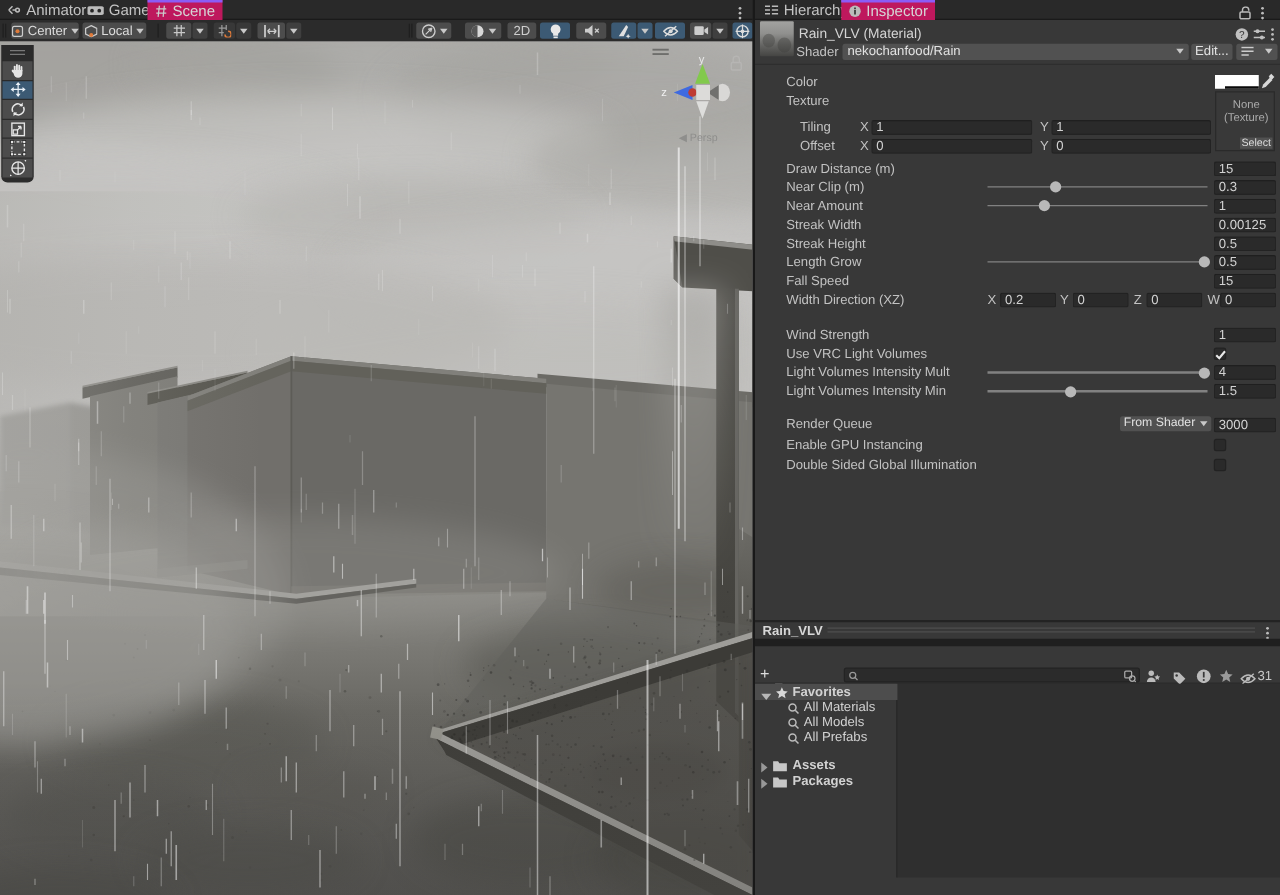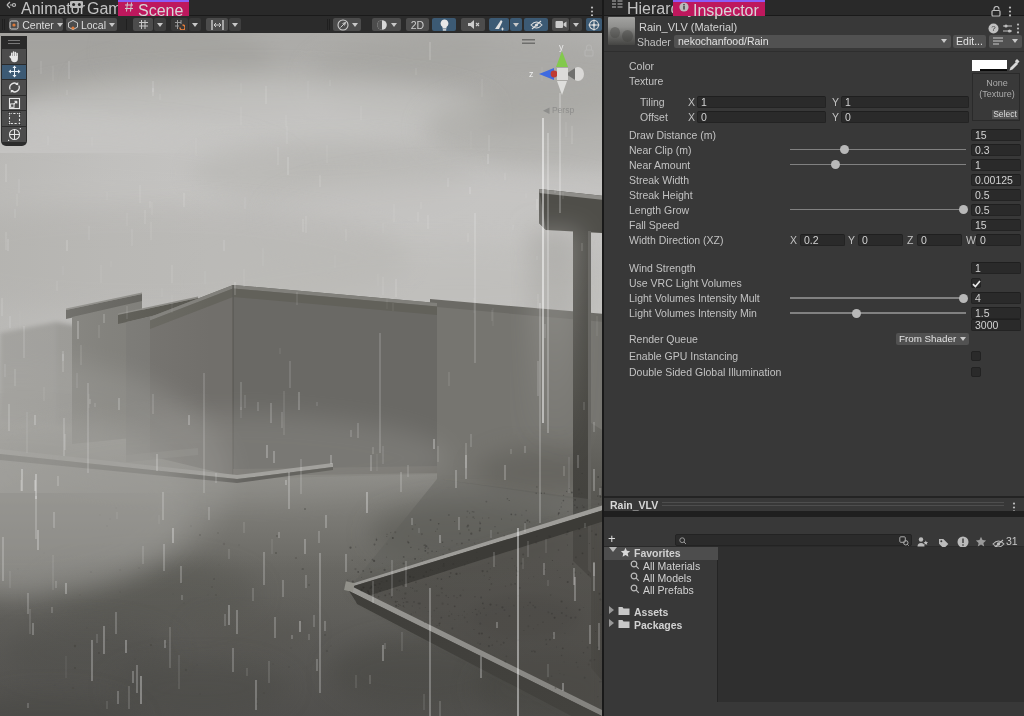--- a/index.html
+++ b/index.html
@@ -1,29 +1,29 @@
 <!DOCTYPE html>
 <html><head><meta charset="utf-8"><style>
 *{margin:0;padding:0;box-sizing:border-box}
 body{width:1024px;height:716px;overflow:hidden;background:#383838;font-family:"Liberation Sans",sans-serif;position:relative}
 .ab{position:absolute}
 .tabbar{background:#292929}
-.tab{position:absolute;top:0;height:16px;display:flex;align-items:flex-start;gap:4px;padding:0 6px;color:#c3c3c3;font-size:16px}
+.tab{position:absolute;top:0;height:16px;display:flex;align-items:center;gap:4px;padding:0 6px;color:#c3c3c3;font-size:12px}
 .tab.on{background:#be185d;border-top:2px solid #8b5cf6;color:#d6d6d6}
 .btn{position:absolute;background:#4c4c4c;border-radius:2px;display:flex;align-items:center;justify-content:center;color:#dddddd;font-size:10.5px;gap:3px}
 .btn.blue{background:#3c5a74}
 .car{width:0;height:0;border-left:3.5px solid transparent;border-right:3.5px solid transparent;border-top:4px solid #c8c8c8;display:inline-block}
 .lbl{position:absolute;color:#c2c2c2;font-size:10.5px;line-height:13px;white-space:nowrap}
 .fld{position:absolute;background:#2a2a2a;border:1px solid #232323;border-top-color:#1f1f1f;border-radius:2px;color:#d2d2d2;font-size:10.5px;line-height:10px;padding:0 3px;display:flex;align-items:center}
 .ddl{position:absolute;background:#515151;border-radius:2px;color:#e2e2e2;font-size:10.5px;display:flex;align-items:center;padding:0 4px;justify-content:space-between;white-space:nowrap}
 .slider{position:absolute;height:1.4px;background:#818181}
 .knob{position:absolute;width:9px;height:9px;border-radius:50%;background:#b8b8b8}
 .cb{position:absolute;width:10px;height:10px;background:#2a2a2a;border:1px solid #222;border-radius:2px}
 .sep{position:absolute;background:#242424}
-.tree{position:absolute;color:#d2d2d2;font-size:10.5px;display:flex;align-items:flex-start;white-space:nowrap}
+.tree{position:absolute;color:#d2d2d2;font-size:10.5px;display:flex;align-items:flex-end;white-space:nowrap}
 </style></head><body>
 <div class="ab" style="left:0;top:33px;width:602px;height:683px;background:#b5b4b2;overflow:hidden">
     <svg width="602" height="683" viewBox="0 0 602 683" style="position:absolute;left:0;top:0">
 <defs>
 <linearGradient id="sky" x1="0" y1="0" x2="0" y2="1">
  <stop offset="0" stop-color="#b3b2b0"></stop>
           <stop offset="0.35" stop-color="#c4c3c1"></stop>
  <stop offset="0.65" stop-color="#c3c2c0"></stop>
           <stop offset="1" stop-color="#bbbab8"></stop>
 </linearGradient>
@@ -1210,21 +1210,21 @@
 <div class="lbl" style="left:25px;top:292px">Light Volumes Intensity Mult</div>
 <div class="slider" style="left:186px;top:297.3px;width:176px"></div>
 <div class="knob" style="left:355px;top:293.5px"></div>
 <div class="fld" style="left:367px;top:292px;width:50px;height:12px">4</div>
 <div class="lbl" style="left:25px;top:307px">Light Volumes Intensity Min</div>
 <div class="slider" style="left:186px;top:312.3px;width:176px"></div>
 <div class="knob" style="left:248px;top:308.5px"></div>
 <div class="fld" style="left:367px;top:307px;width:50px;height:12px">1.5</div>
 <div class="lbl" style="left:25px;top:332.5px">Render Queue</div>
 <div class="ddl" style="left:292px;top:332.5px;width:73px;height:12px;font-size:9.8px;padding:0 3px">From Shader<span class="car"></span></div>
-<div class="fld" style="left:367px;top:319px;width:50px;height:12px">3000</div>
+<div class="fld" style="left:367px;top:334px;width:50px;height:12px">3000</div>
 <div class="lbl" style="left:25px;top:349.5px">Enable GPU Instancing</div>
 <div class="cb" style="left:367px;top:350.5px"></div>
 <div class="lbl" style="left:25px;top:365.5px">Double Sided Global Illumination</div>
 <div class="cb" style="left:367px;top:366.5px"></div>
 <div class="sep" style="left:0;top:496px;width:420px;height:2px;background:#232323"></div>
 <div class="ab" style="left:0;top:498px;width:420px;height:13px;background:#383838">
       <div class="lbl" style="left:6px;top:1px;height:12px;line-height:12px;color:#d8d8d8;font-weight:bold;font-size:10.5px">Rain_VLV</div>
       <div class="ab" style="left:58px;top:4px;width:342px;height:1px;background:#4e4e4e"></div>
       <div class="ab" style="left:58px;top:7px;width:342px;height:1px;background:#4e4e4e"></div>
       <div class="ab" style="left:408px;top:1px;width:4px;height:11px"><svg width="4" height="11" viewBox="0 0 4 11">

